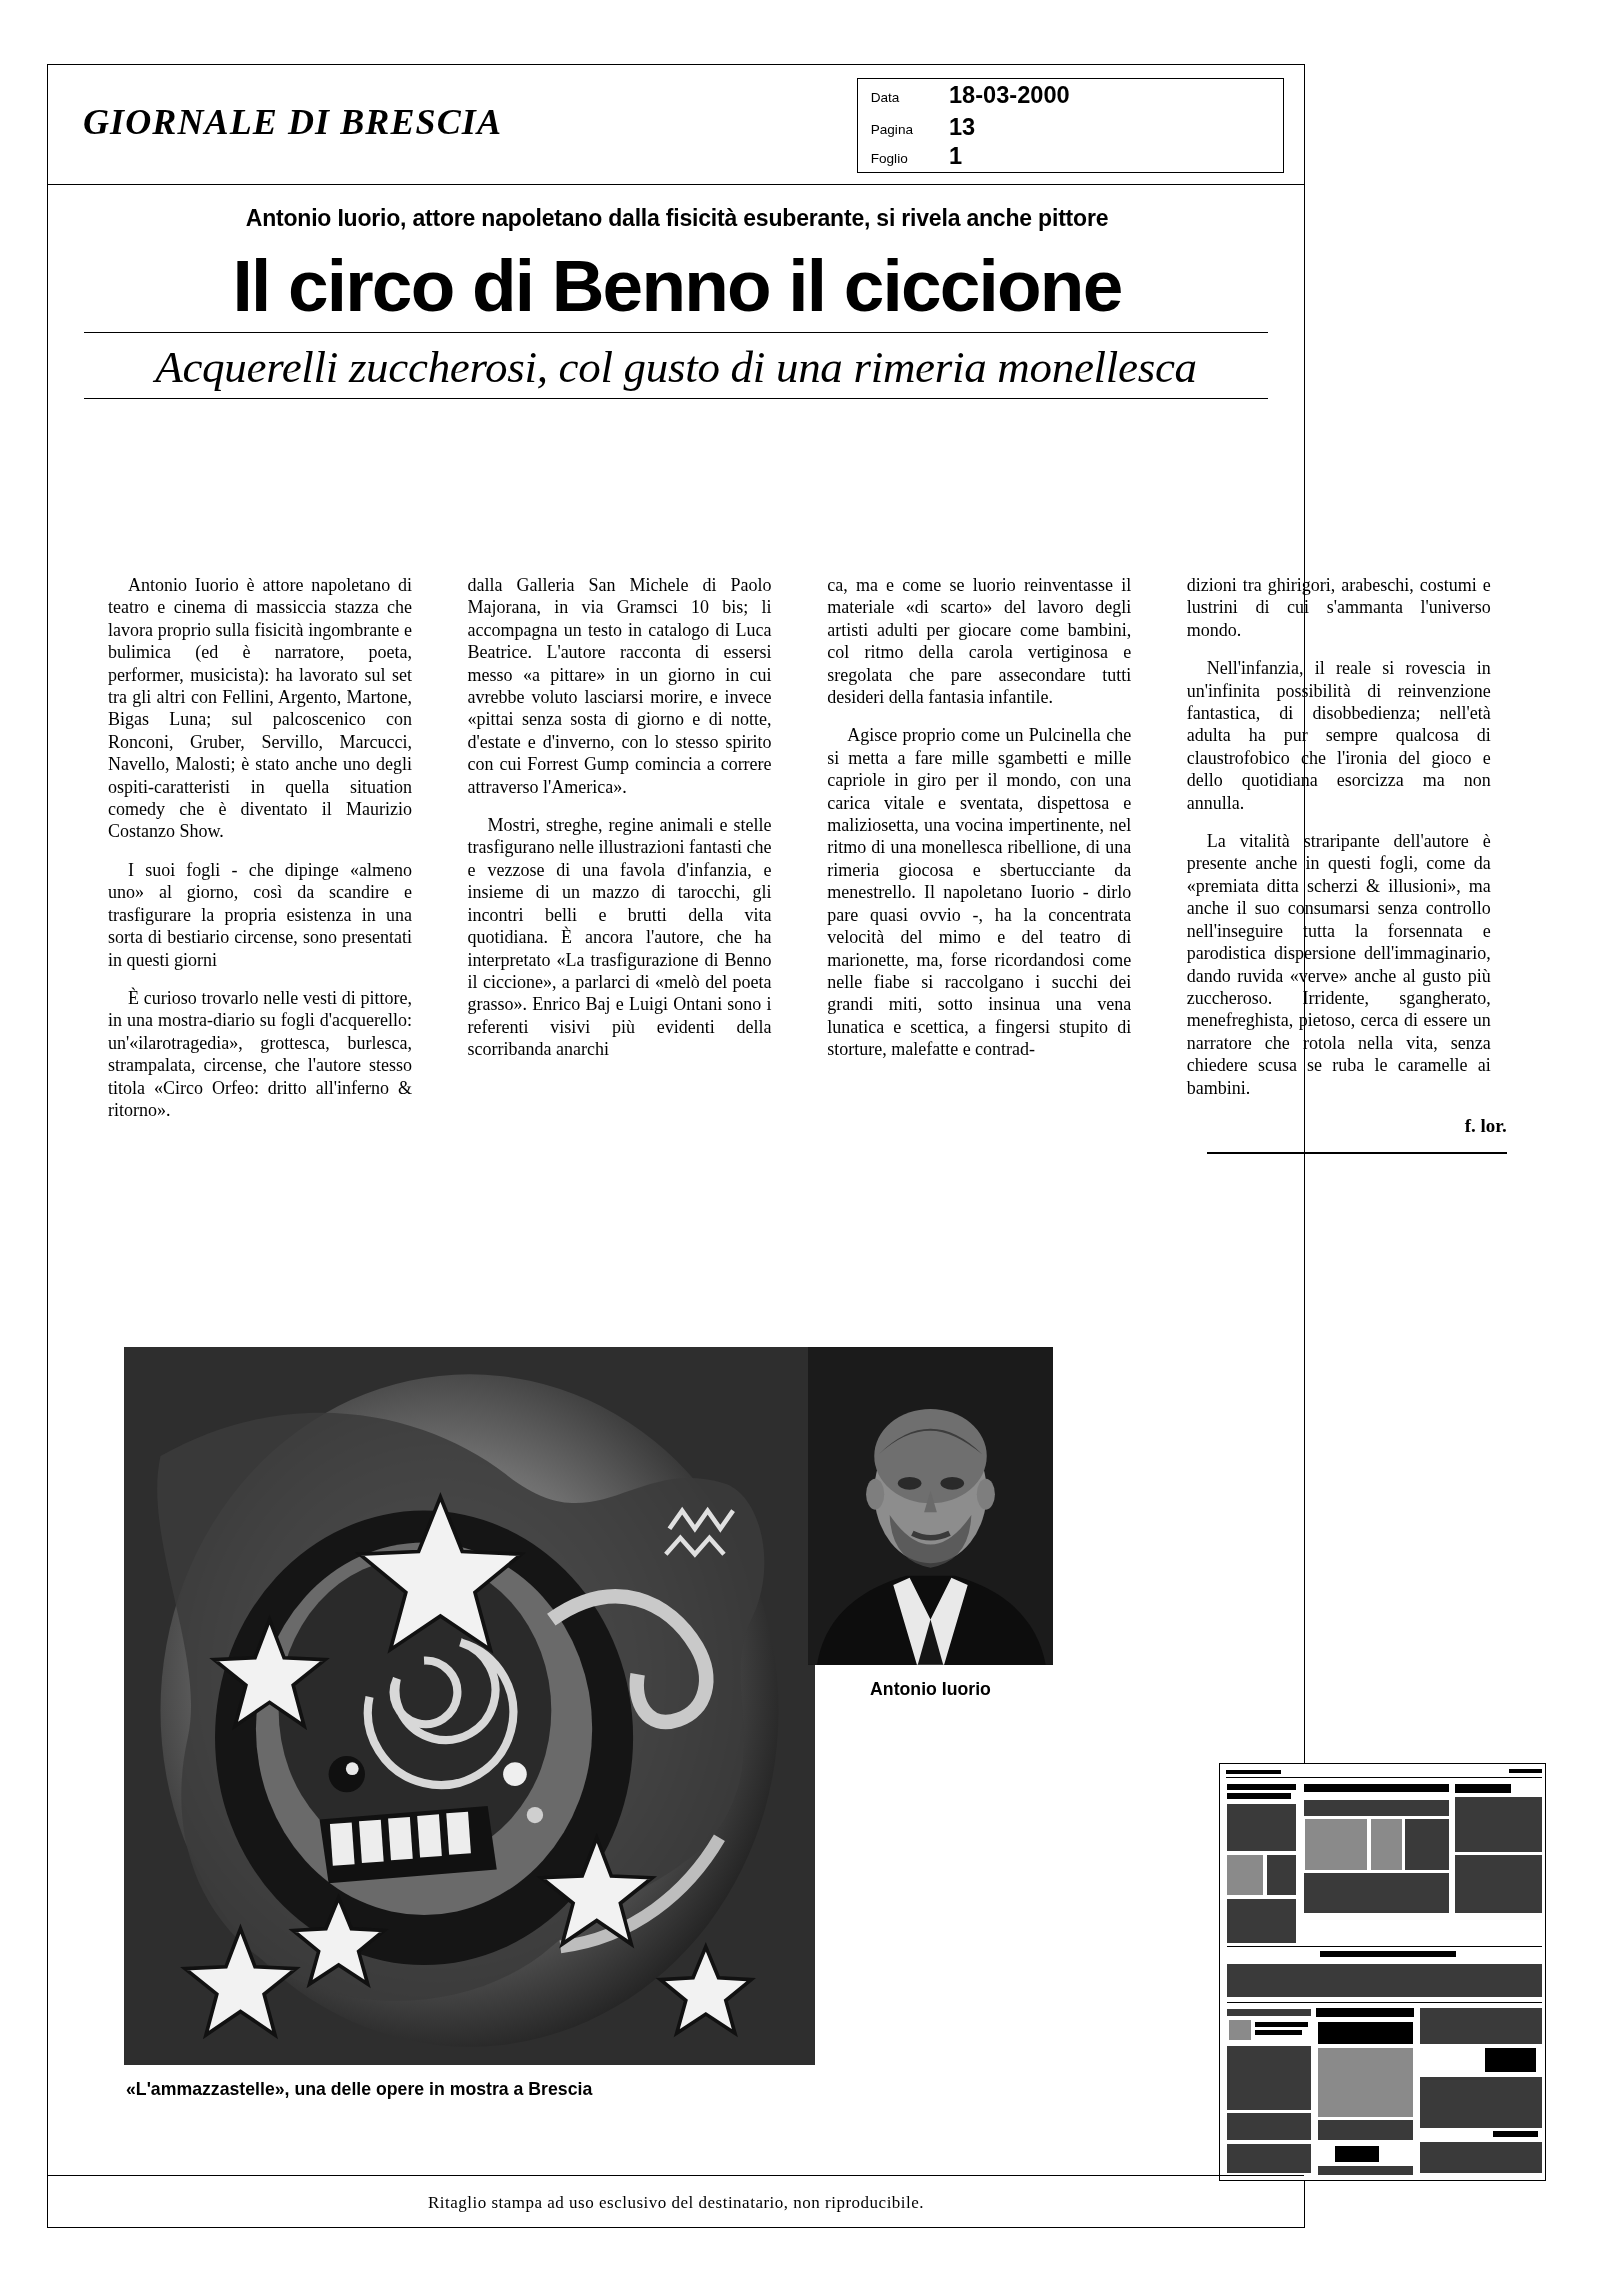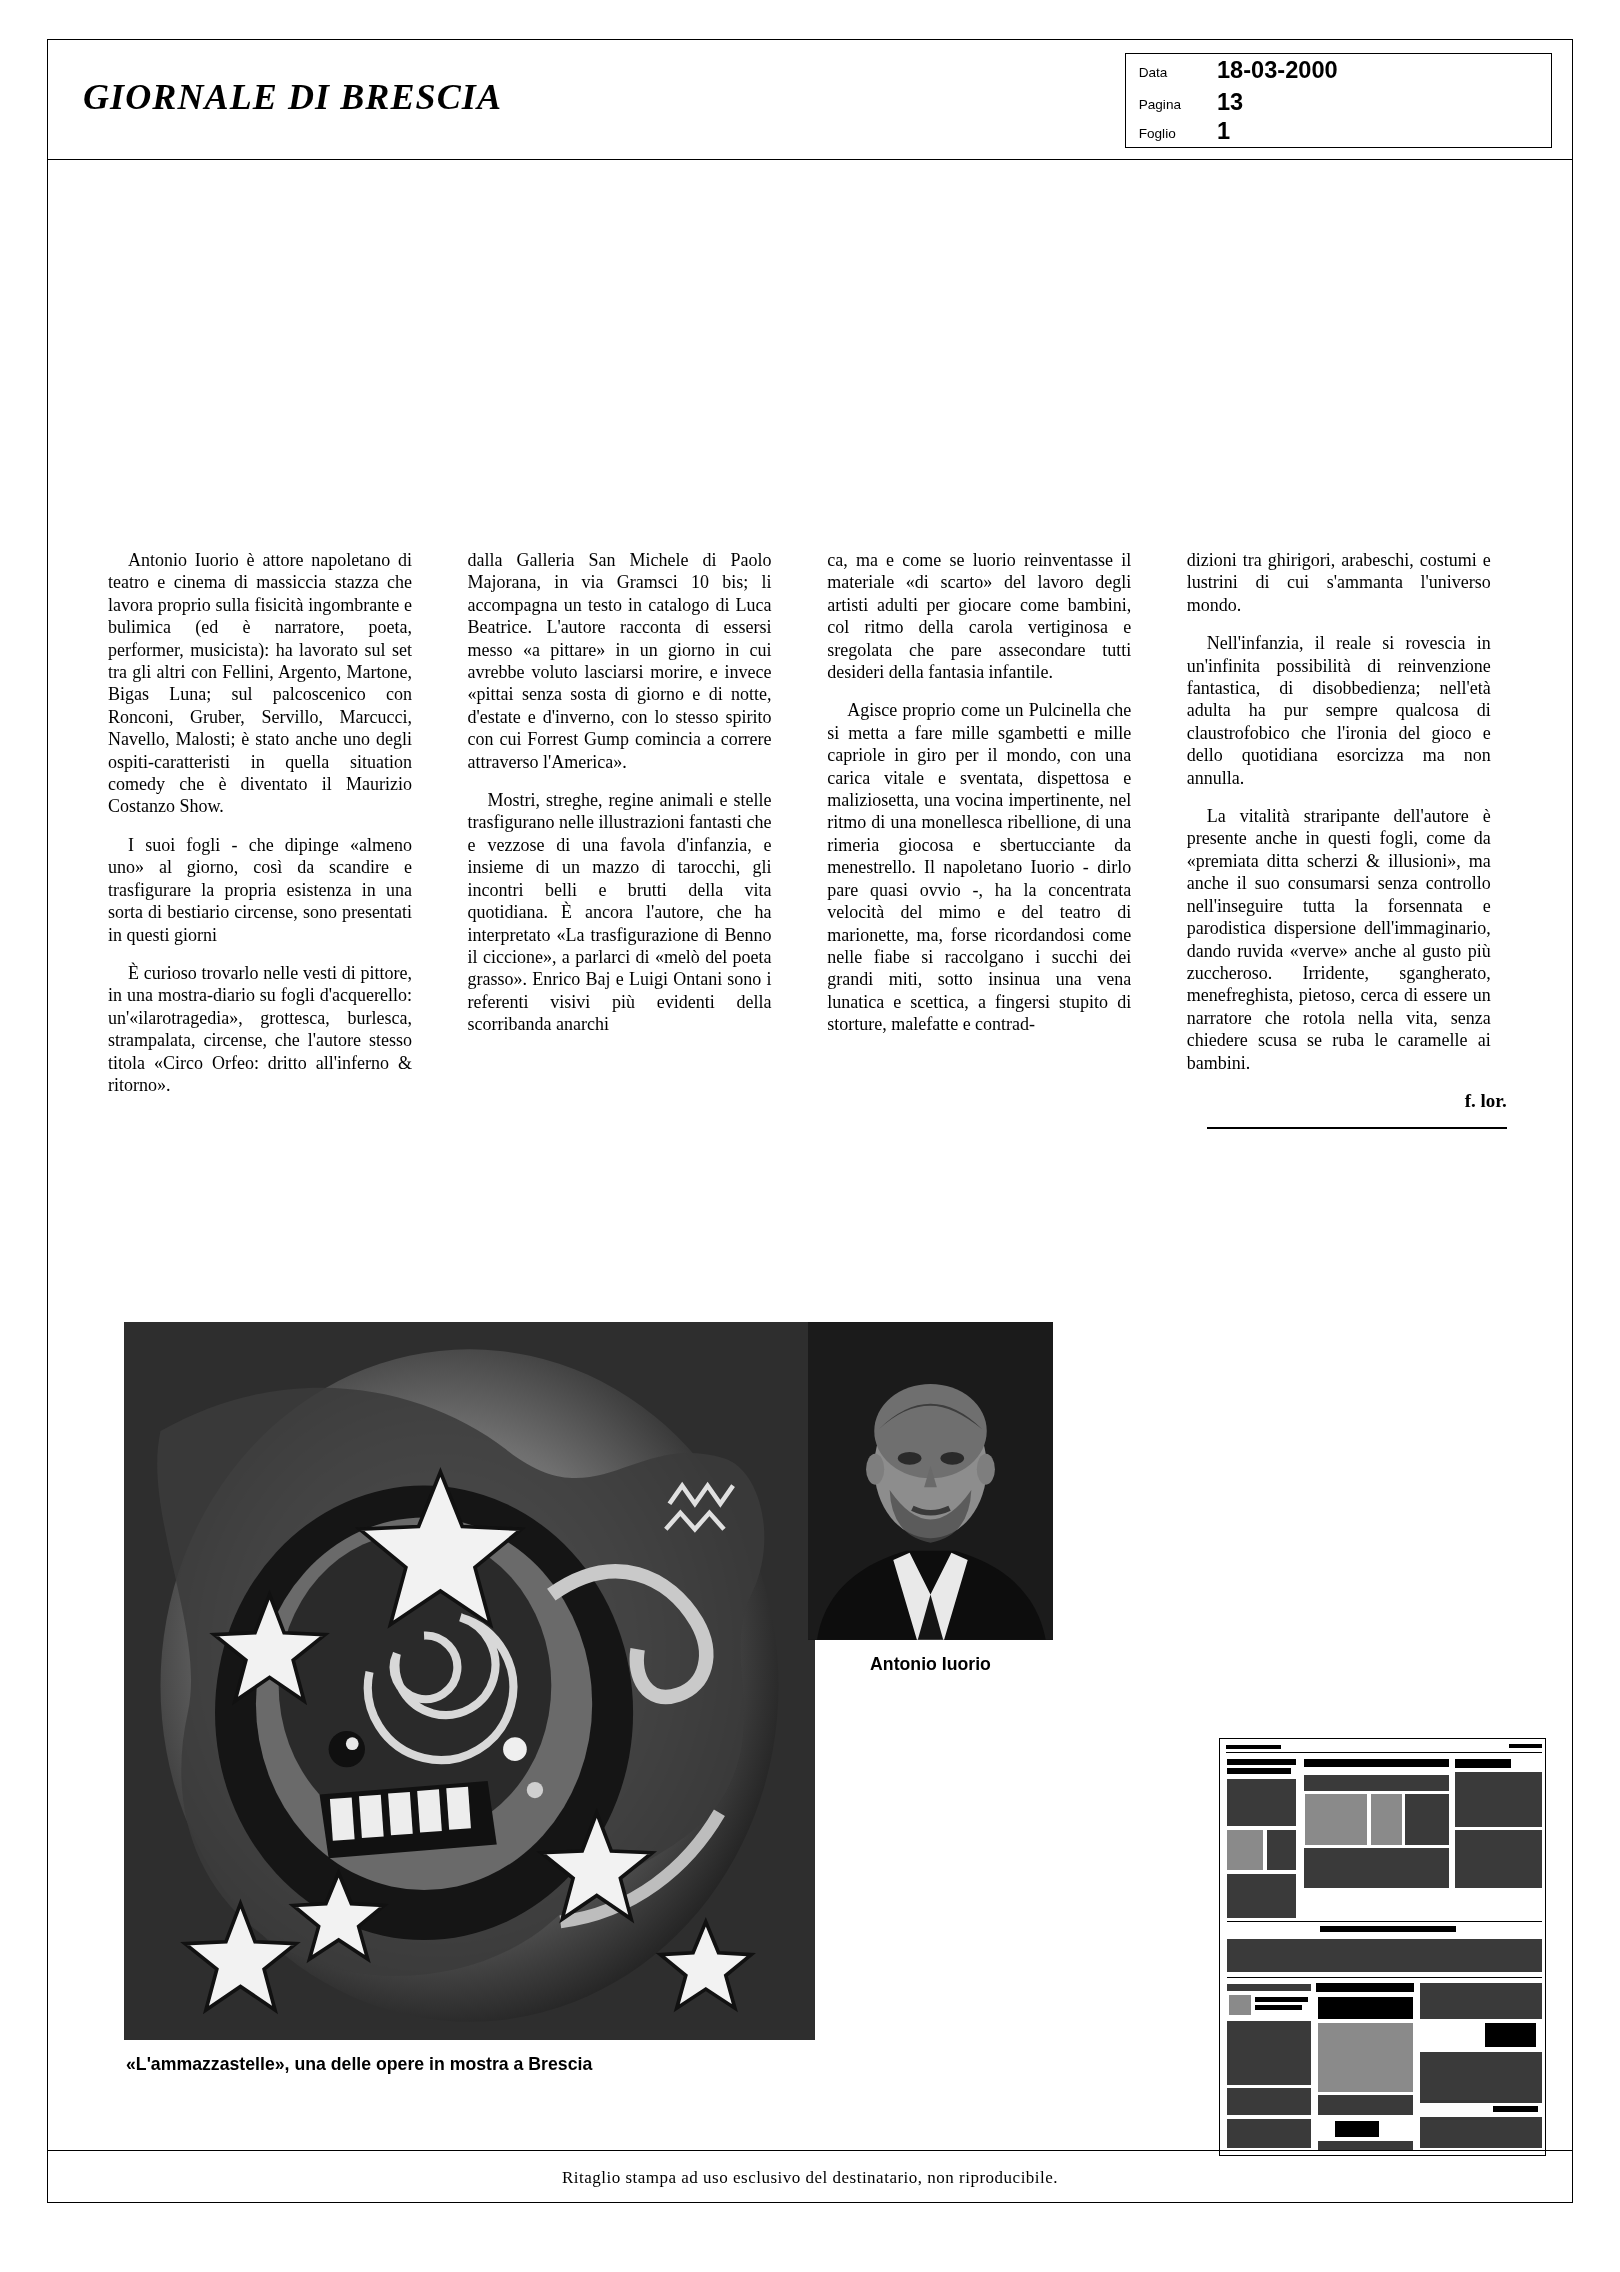--- a/index.html
+++ b/index.html
@@ -19,22 +19,22 @@
     width: 1620px;
     height: 2273px;
     background: #fff;
     box-sizing: border-box;
   }
 
   
   .clip-frame {
     position: absolute;
     left: 47px;
-    top: 39px;
-    width: 1526px;
+    top: 64px;
+    width: 1258px;
     height: 2164px;
     border: 1.8px solid #000;
     box-sizing: border-box;
   }
 
   
   .masthead {
     position: absolute;
     left: 0;
     top: 0;
@@ -263,20 +263,27 @@
           <span class="lbl">Pagina</span>
           <span class="val">13</span>
         </div>
         <div class="meta-row r3">
           <span class="lbl">Foglio</span>
           <span class="val">1</span>
         </div>
       </div>
     </div>
 
+    <div class="head-wrap">
+      <div class="kicker">Antonio Iuorio, attore napoletano dalla fisicità esuberante, si rivela anche pittore</div>
+      <div class="headline">Il circo di Benno il ciccione</div>
+      <div class="rule-thin"></div>
+      <div class="subhead">Acquerelli zuccherosi, col gusto di una rimeria monellesca</div>
+      <div class="rule-thin2"></div>
+    </div>
 
     <div class="cols">
 
       <div class="col">
         <p>Antonio Iuorio è attore napoletano di teatro e cinema di massiccia stazza che lavora proprio sulla fisicità ingombrante e bulimica (ed è narratore, poeta, performer, musicista): ha lavorato sul set tra gli altri con Fellini, Argento, Martone, Bigas Luna; sul palcoscenico con Ronconi, Gruber, Servillo, Marcucci, Navello, Malosti; è stato anche uno degli ospiti-caratteristi in quella situation comedy che è diventato il Maurizio Costanzo Show.</p>
         <p>I suoi fogli - che dipinge «almeno uno» al giorno, così da scandire e trasfigurare la propria esistenza in una sorta di bestiario circense, sono presentati in questi giorni</p>
         <p>È curioso trovarlo nelle vesti di pittore, in una mostra-diario su fogli d'acquerello: un'«ilarotragedia», grottesca, burlesca, strampalata, circense, che l'autore stesso titola «Circo Orfeo: dritto all'inferno &amp; ritorno».</p>
       </div>
 
       <div class="col">

